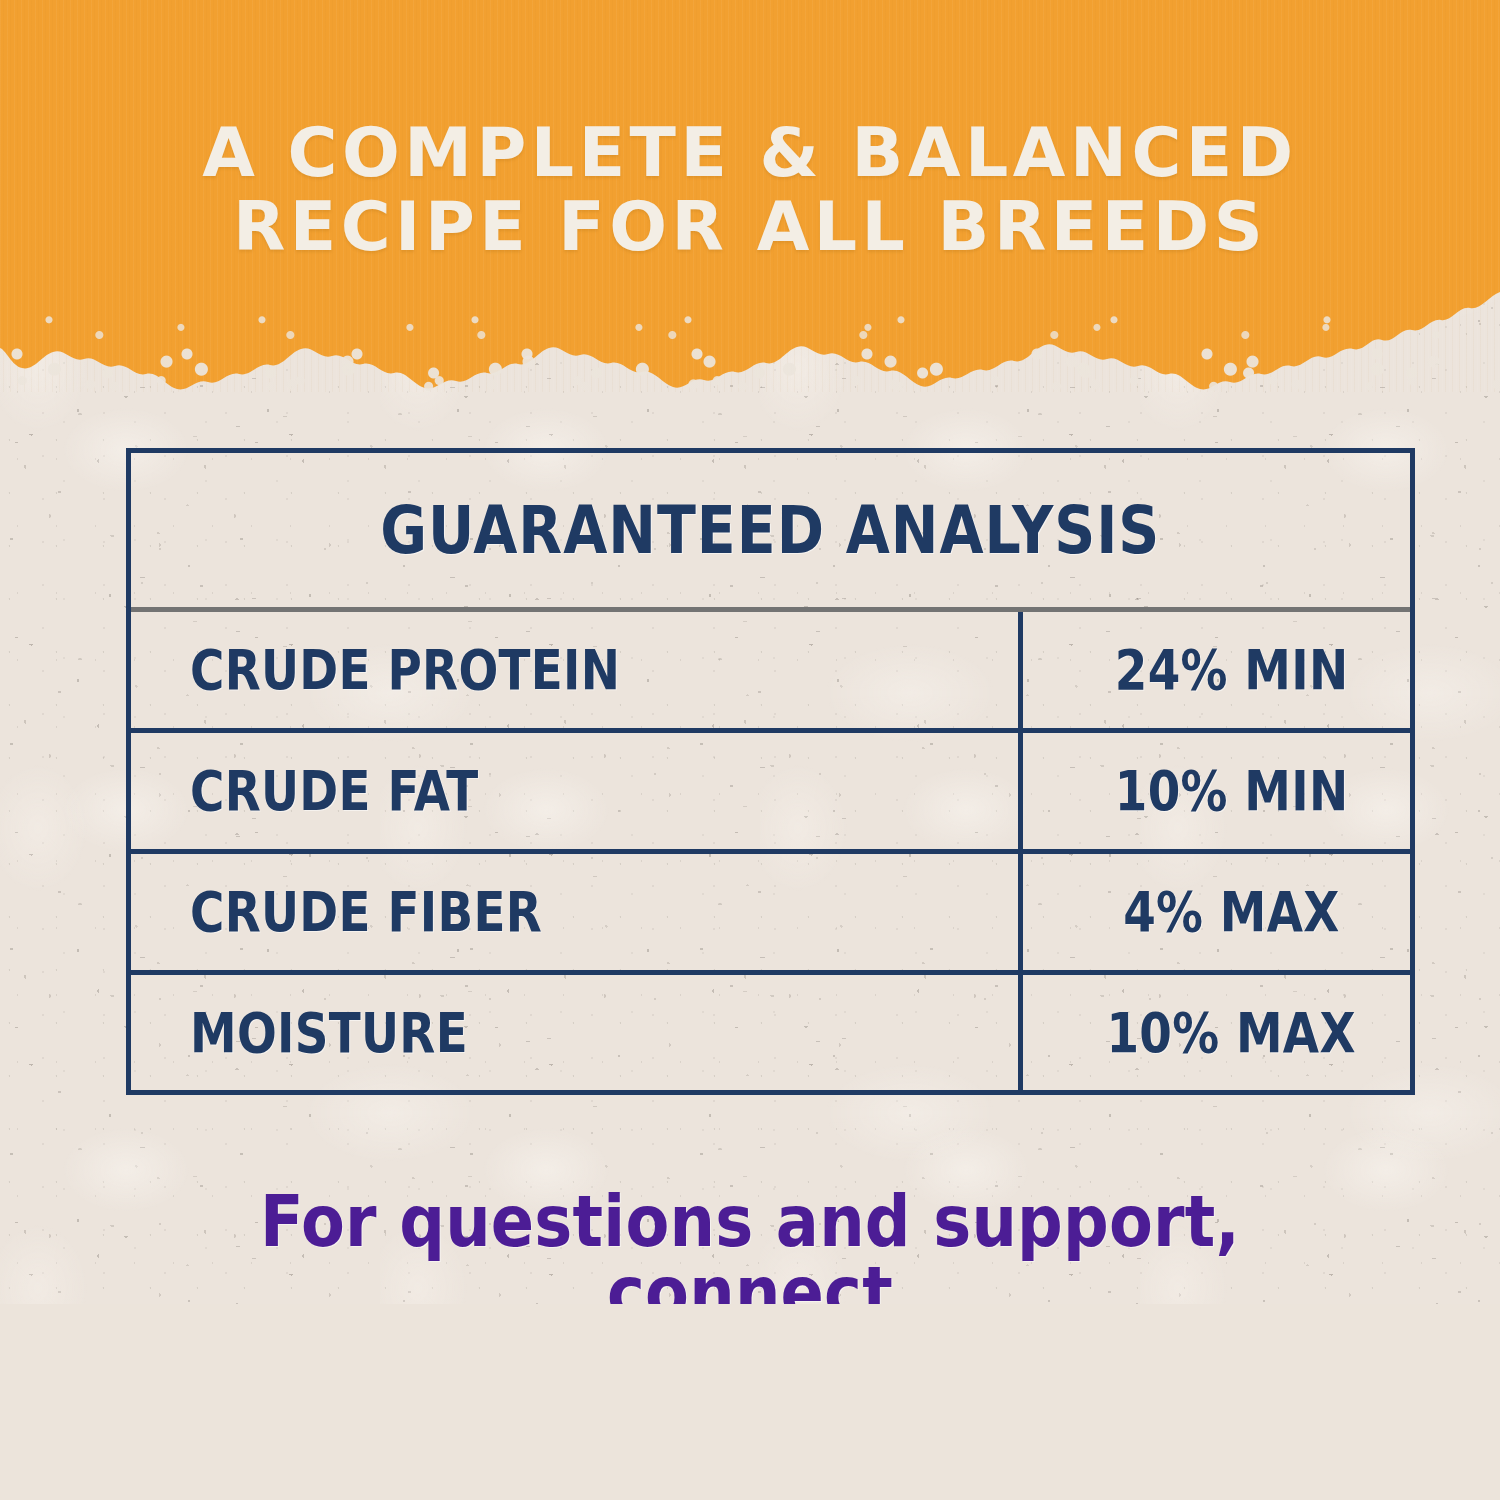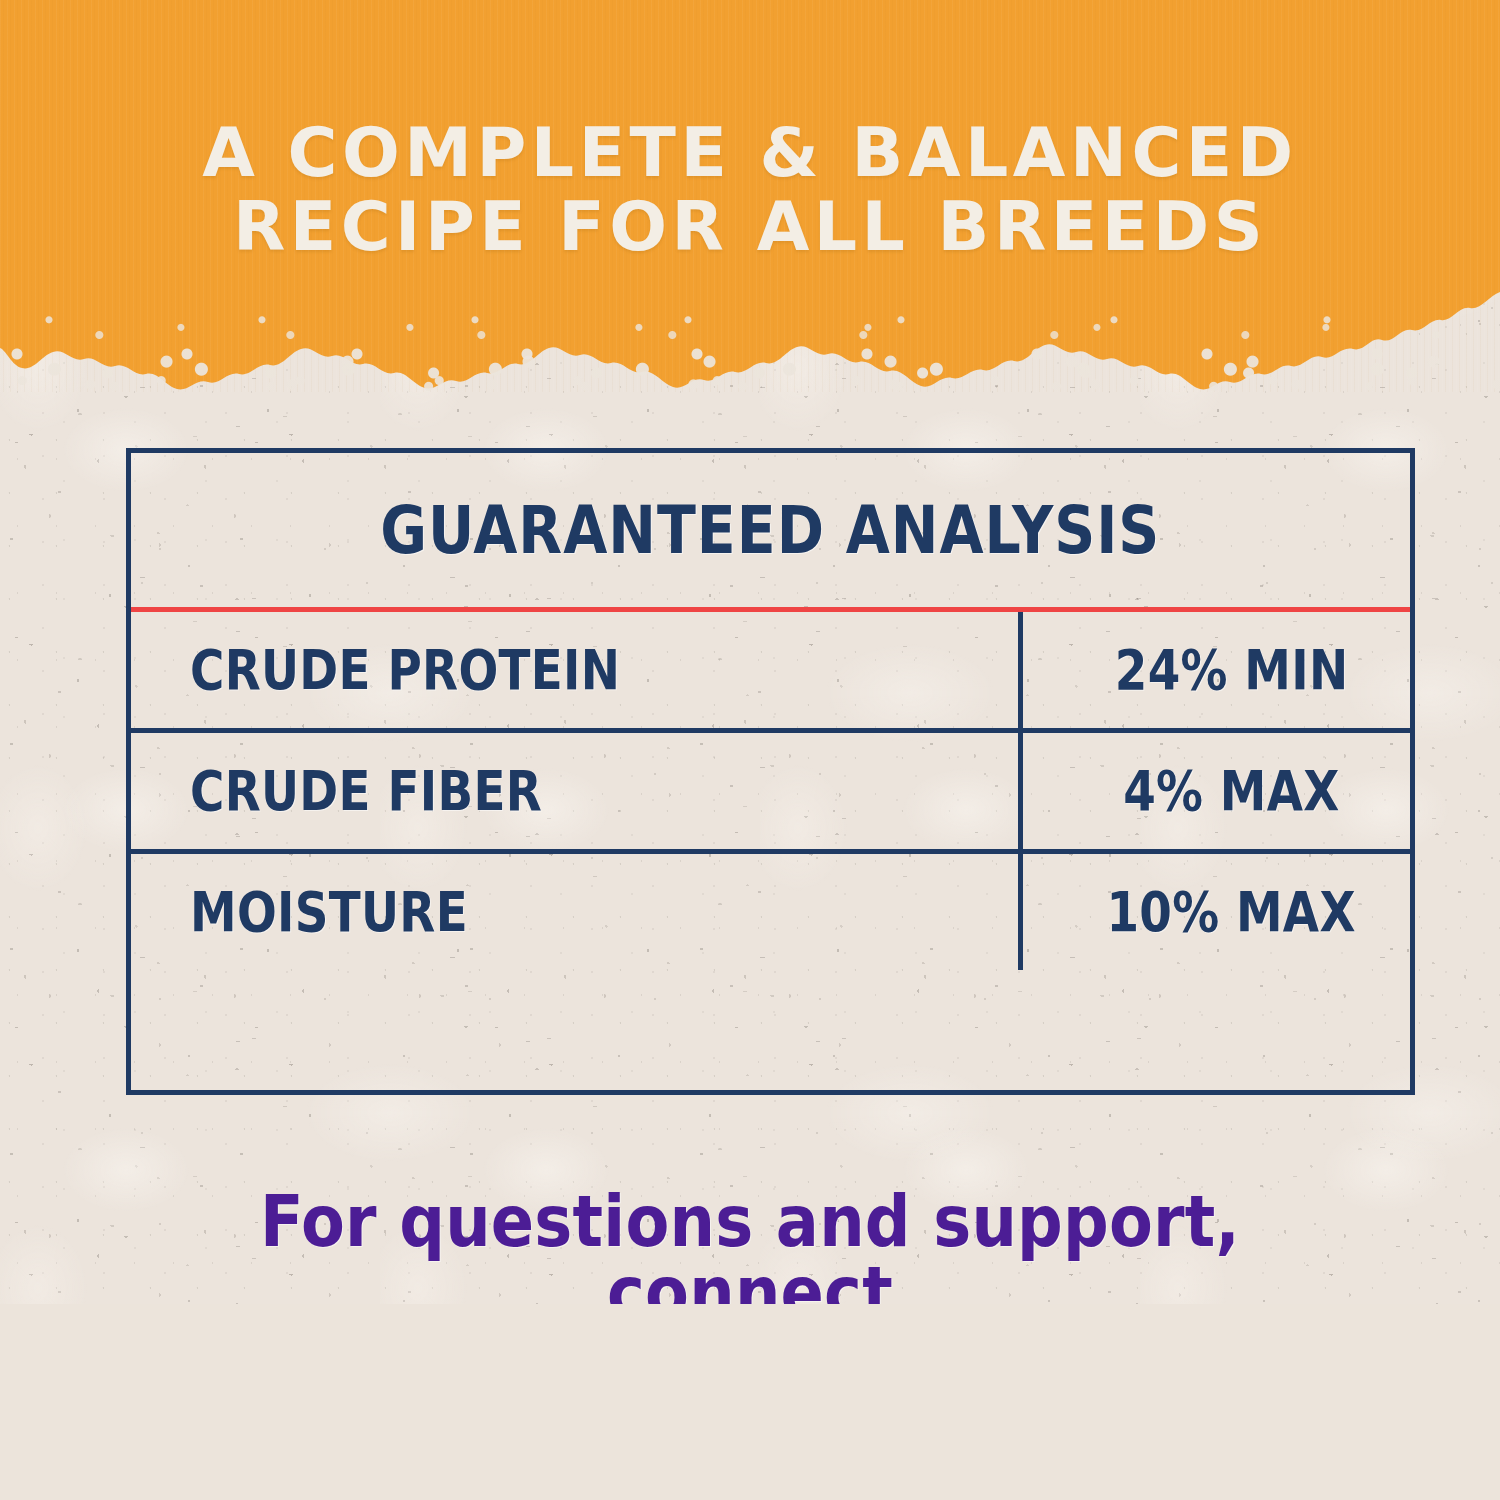--- a/index.html
+++ b/index.html
@@ -127,21 +127,21 @@
     position:absolute;
     left:126px;top:448px;
     width:1289px;height:647px;
     border:5px solid #1f3a63;
     box-sizing:border-box;
   }
   .ga-head{
     height:159px;
     box-sizing:border-box;
     display:flex;align-items:center;justify-content:center;
-    border-bottom:5px solid #ef4444;
+    border-bottom:5px solid #737373;
   }
   .ga-head-text{
     color:#1f3a63;
     font-family:"DejaVu Sans Condensed","Liberation Sans Narrow","Liberation Sans",sans-serif;
     font-weight:700;
     font-size:66px;
     letter-spacing:1px;
     transform:scaleX(.96);
     white-space:nowrap;
     text-shadow:1px 1px 0 rgba(255,255,255,.55);
@@ -241,20 +241,28 @@
 
     <div class="ga-row">
       <div class="ga-label-cell">
         <span class="ga-label">CRUDE PROTEIN</span>
       </div>
       <div class="ga-value-cell">
         <span class="ga-value">24% MIN</span>
       </div>
     </div>
 
+    <div class="ga-row">
+      <div class="ga-label-cell">
+        <span class="ga-label">CRUDE FAT</span>
+      </div>
+      <div class="ga-value-cell">
+        <span class="ga-value">10% MIN</span>
+      </div>
+    </div>
 
     <div class="ga-row">
       <div class="ga-label-cell">
         <span class="ga-label">CRUDE FIBER</span>
       </div>
       <div class="ga-value-cell">
         <span class="ga-value">4% MAX</span>
       </div>
     </div>
 

